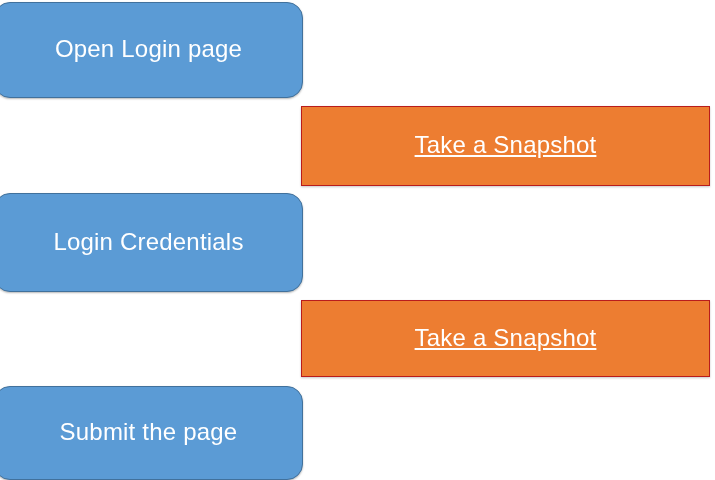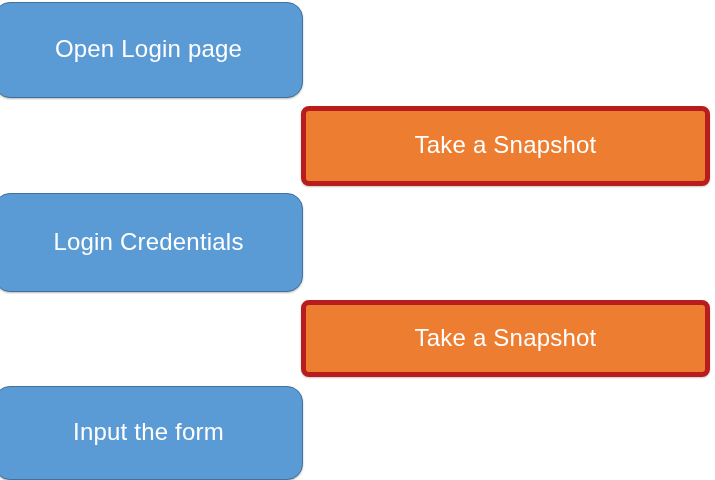--- a/index.html
+++ b/index.html
@@ -34,23 +34,24 @@
     user-select: none;
   }
   .node-action {
     background: #5b9bd5;
     border: 1px solid #41719c;
     border-radius: 16px;
     box-shadow: 0 1px 2px rgba(0,0,0,0.28);
   }
   .node-snapshot {
     background: #ed7d31;
-    border: 5px solid #b91c1c;
-    border-radius: 8px;
+    border: 1px solid #b91c1c;
+    border-radius: 0;
     box-shadow: 0 1px 2px rgba(0,0,0,0.22);
+    text-decoration: underline;
   }
   .node-label {
     display: block;
     line-height: 1;
     padding-bottom: 2px;
   }
   
   .n0 { left: -6px;  top: 2px;   width: 309px; height: 96px;  }
   .n1 { left: 301px; top: 106px; width: 409px; height: 80px;  }
   .n2 { left: -6px;  top: 193px; width: 309px; height: 99px;  }
@@ -72,16 +73,16 @@
 
   <div class="node node-action n2">
     <span class="node-label">Login Credentials</span>
   </div>
 
   <div class="node node-snapshot n3">
     <span class="node-label">Take a Snapshot</span>
   </div>
 
   <div class="node node-action n4">
-    <span class="node-label">Input the form</span>
+    <span class="node-label">Submit the page</span>
   </div>
 
 </div>
 
 </body></html>

